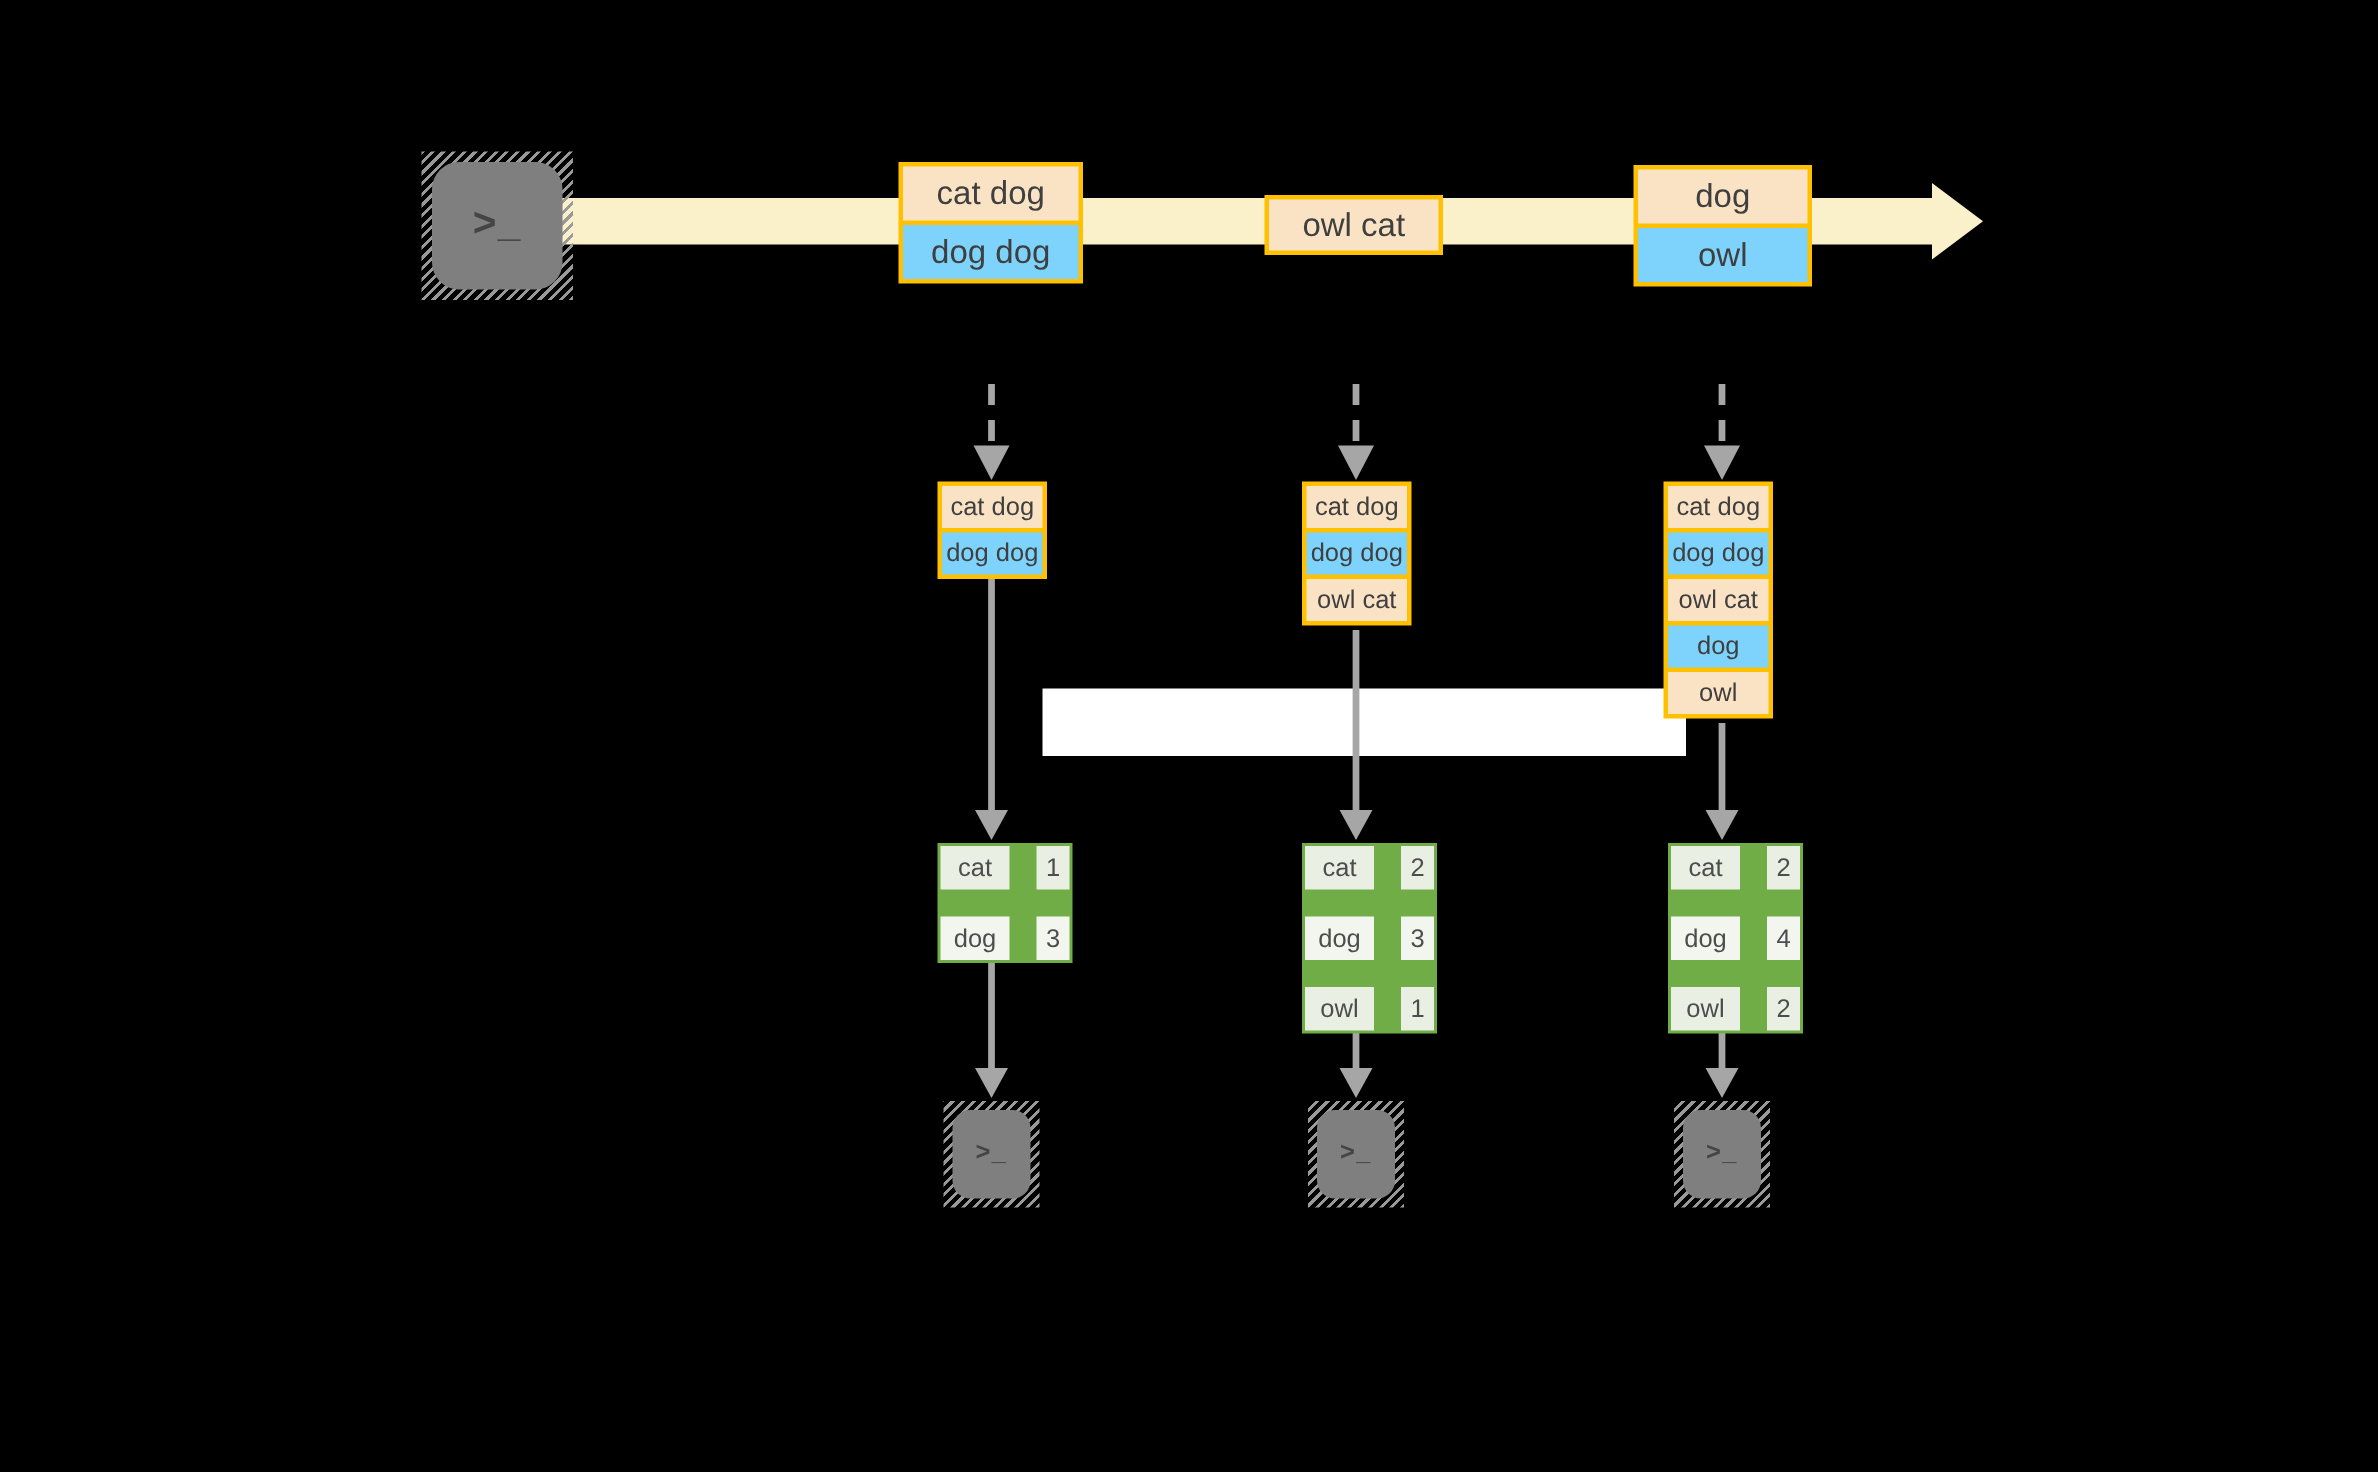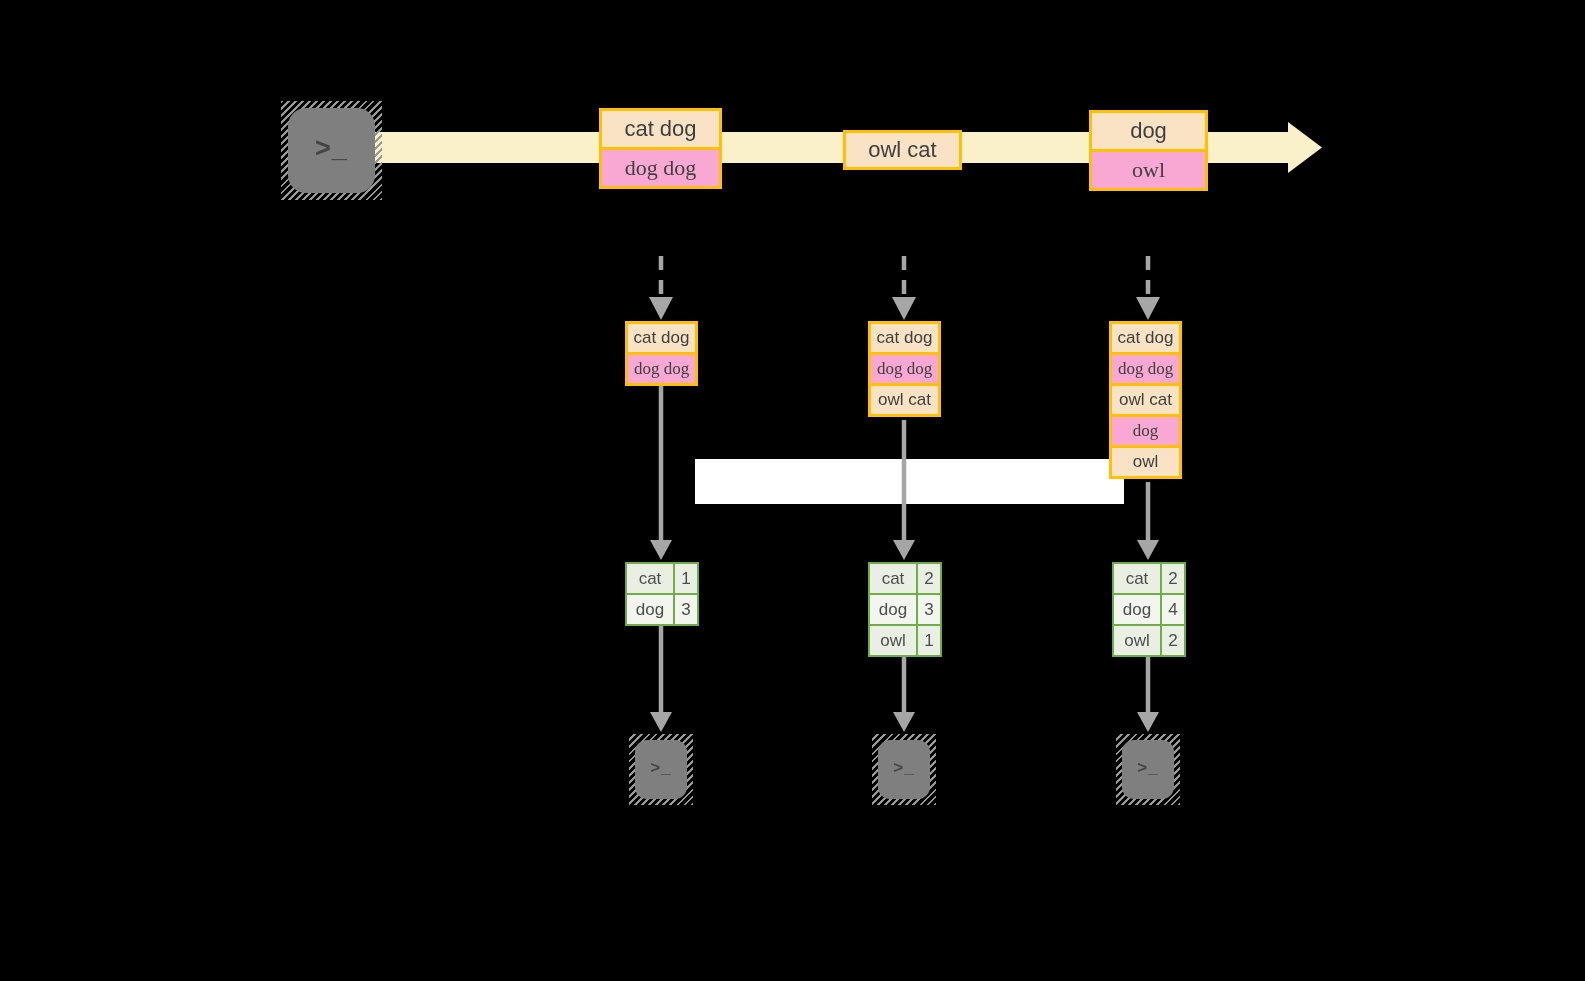--- a/index.html
+++ b/index.html
@@ -13,28 +13,28 @@
   #arrow-layer{z-index:3;}
   
   .query-band{left:695px;top:459px;width:429px;height:45px;background:#FFFFFF;z-index:2;}
   .query-text{left:695px;top:459px;width:429px;height:45px;z-index:4;
     display:flex;align-items:center;justify-content:center;
     color:#1F1F1F;font-size:31px;line-height:1;}
   
   .obox{background:#FFC000;padding:3px;display:flex;flex-direction:column;gap:3px;z-index:5;box-sizing:border-box;}
   .obox .row{display:flex;align-items:center;justify-content:center;color:#3F3F3F;}
   .row-peach{background:#FAE3C4;}
-  .row-cream{background:#f9a8d4;font-family:Liberation Serif, serif;}
+  .row-cream{background:#7dd3fc;}
   .event .row{height:36px;font-size:22px;}
   .event{width:123px;}
   .event.single .row{height:34px;}
   .state{width:73px;}
   .state .row{height:28px;font-size:17px;}
   
-  .gtable{background:#70AD47;padding:2px;display:grid;grid-template-columns:46px 22px;gap:2px;z-index:5;box-sizing:border-box;}
+  .gtable{background:#70AD47;padding:2px;display:grid;grid-template-columns:46px 22px;gap:18px;z-index:5;box-sizing:border-box;}
   .gtable .cell{height:29px;display:flex;align-items:center;justify-content:center;color:#4D4D4D;font-size:17px;}
   .cell-dark{background:#EAEFE4;}
   .cell-light{background:#F3F6EF;}
   
   .term{z-index:5;background:repeating-linear-gradient(315deg,#999999 0 2px,transparent 2px 5px);}
   .term .inner{position:absolute;background:#7F7F7F;display:flex;align-items:center;justify-content:center;}
   .term-big{left:281px;top:101px;width:101px;height:99px;}
   .term-big .inner{left:7px;top:7px;right:7px;bottom:7px;border-radius:18px;}
   .term-big .glyph{font-size:27px;}
   .term-small{width:64px;height:71px;}

